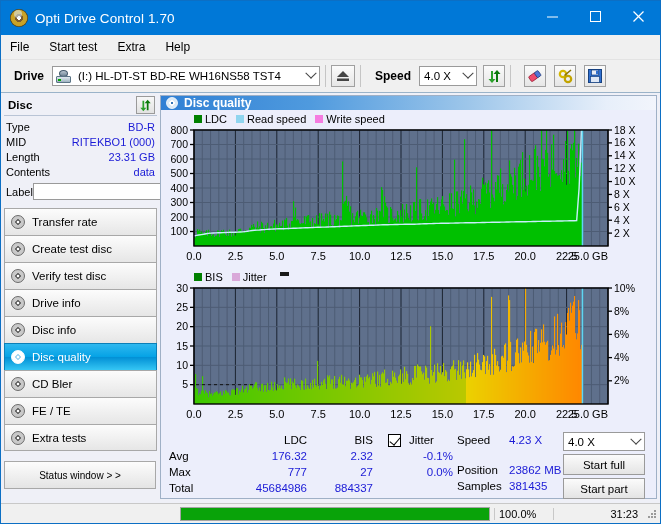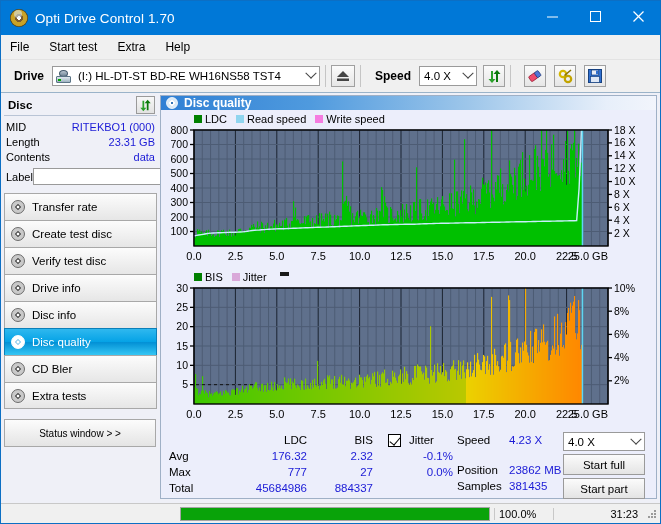--- a/index.html
+++ b/index.html
@@ -313,20 +313,24 @@
         <span class="ph-btn">
           <svg width="13" height="13" viewBox="0 0 15 15">
             <path d="M4 2 L4 10 L1.5 10 L5 14 L8.5 10 L6 10 L6 2 Z" fill="#2aa02a"></path>
             <path d="M11 13 L11 5 L13.5 5 L10 1 L6.5 5 L9 5 L9 13 Z" fill="#0a7a0a"></path>
           </svg>
         </span>
       </div>
 
       <div class="disc-info">
         <div class="di-row">
+          <span class="di-k">Type</span>
+          <span class="di-v">BD-R</span>
+        </div>
+        <div class="di-row">
           <span class="di-k">MID</span>
           <span class="di-v">RITEKBO1 (000)</span>
         </div>
         <div class="di-row">
           <span class="di-k">Length</span>
           <span class="di-v">23.31 GB</span>
         </div>
         <div class="di-row">
           <span class="di-k">Contents</span>
           <span class="di-v">data</span>
@@ -361,20 +365,24 @@
           <span class="nav-ico"></span>
           <span>Disc info</span>
         </div>
         <div class="nav-item active">
           <span class="nav-ico"></span>
           <span>Disc quality</span>
         </div>
         <div class="nav-item">
           <span class="nav-ico"></span>
           <span>CD Bler</span>
+        </div>
+        <div class="nav-item">
+          <span class="nav-ico"></span>
+          <span>FE / TE</span>
         </div>
         <div class="nav-item">
           <span class="nav-ico"></span>
           <span>Extra tests</span>
         </div>
       </div>
 
       <div class="status-win">Status window &gt; &gt;</div>
     </div>
 

